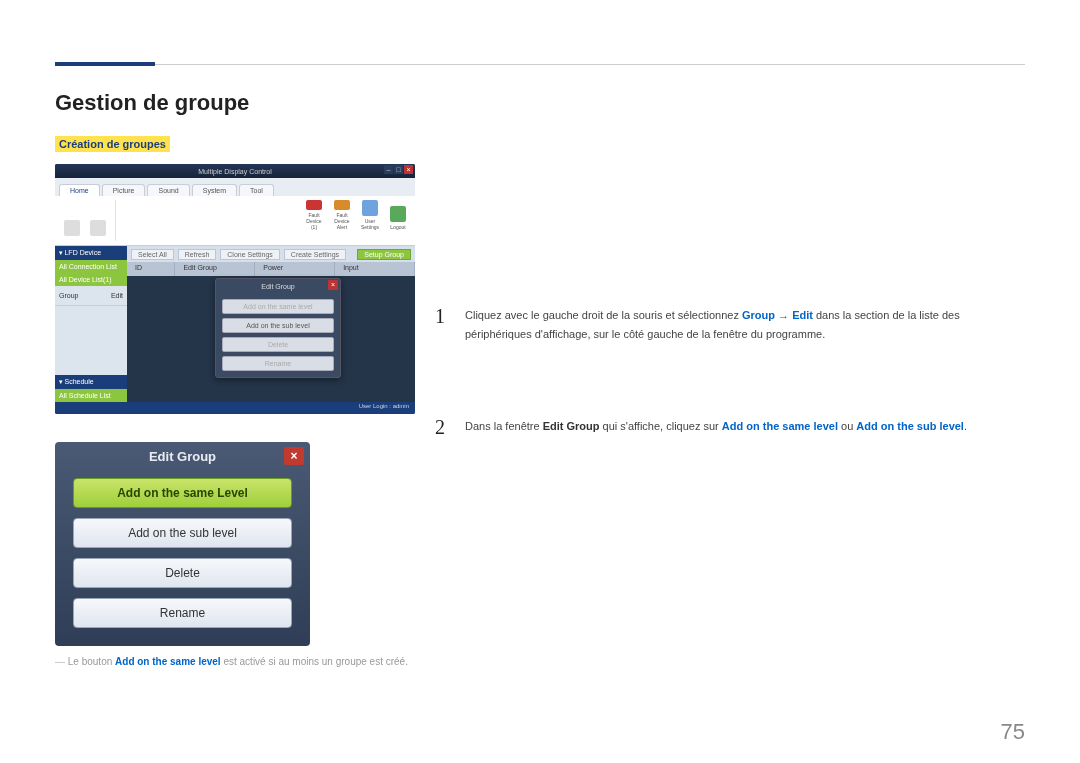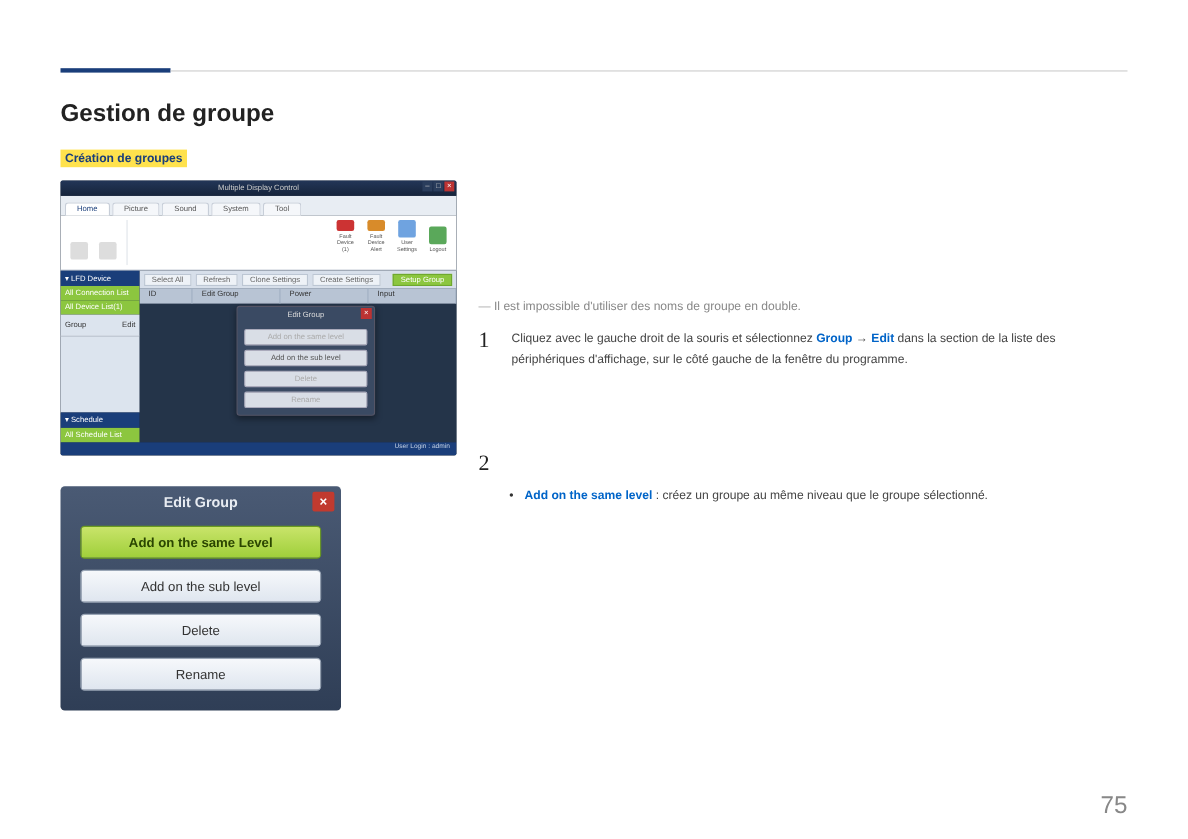--- a/index.html
+++ b/index.html
@@ -316,38 +316,40 @@
           <span class="cx">×</span>
         </div>
         <div class="s2-body">
           <div class="s2-btn active">Add on the same Level</div>
           <div class="s2-btn">Add on the sub level</div>
           <div class="s2-btn">Delete</div>
           <div class="s2-btn">Rename</div>
         </div>
       </div>
 
+      <div class="footnote">
+        <span>Le bouton </span><span class="kw" style="color:#0064c8;font-weight:700;">Add on the same level</span><span> est activé si au moins un groupe est créé.</span>
+      </div>
     </div>
 
     <div class="col-right">
-      <div class="note-line">Il est impossible d'utiliser des noms de groupe en double.</div>
 
       <div class="step-row">
         <div class="step-num">1</div>
         <div class="step-body">
           <span>Cliquez avec le gauche droit de la souris et sélectionnez </span><span class="kw">Group</span><span> → </span><span class="kw">Edit</span><span> dans la section de la liste des périphériques d'affichage, sur le côté gauche de la fenêtre du programme.</span>
         </div>
       </div>
 
       <div style="height:60px;"></div>
 
       <div class="step-row">
         <div class="step-num">2</div>
-      </div>
-
-      <div class="bullet-row">
-        <div><span class="kw" style="color:#0064c8;font-weight:700;">Add on the same level</span><span> : créez un groupe au même niveau que le groupe sélectionné.</span></div>
-      </div>
+        <div class="step-body">
+          <span>Dans la fenêtre </span><span class="kwb">Edit Group</span><span> qui s'affiche, cliquez sur </span><span class="kw">Add on the same level</span><span> ou </span><span class="kw">Add on the sub level</span><span>.</span>
+        </div>
+      </div>
+
     </div>
   </div>
 </div>
 
 <div class="page-num">75</div>
 
 </body></html>

